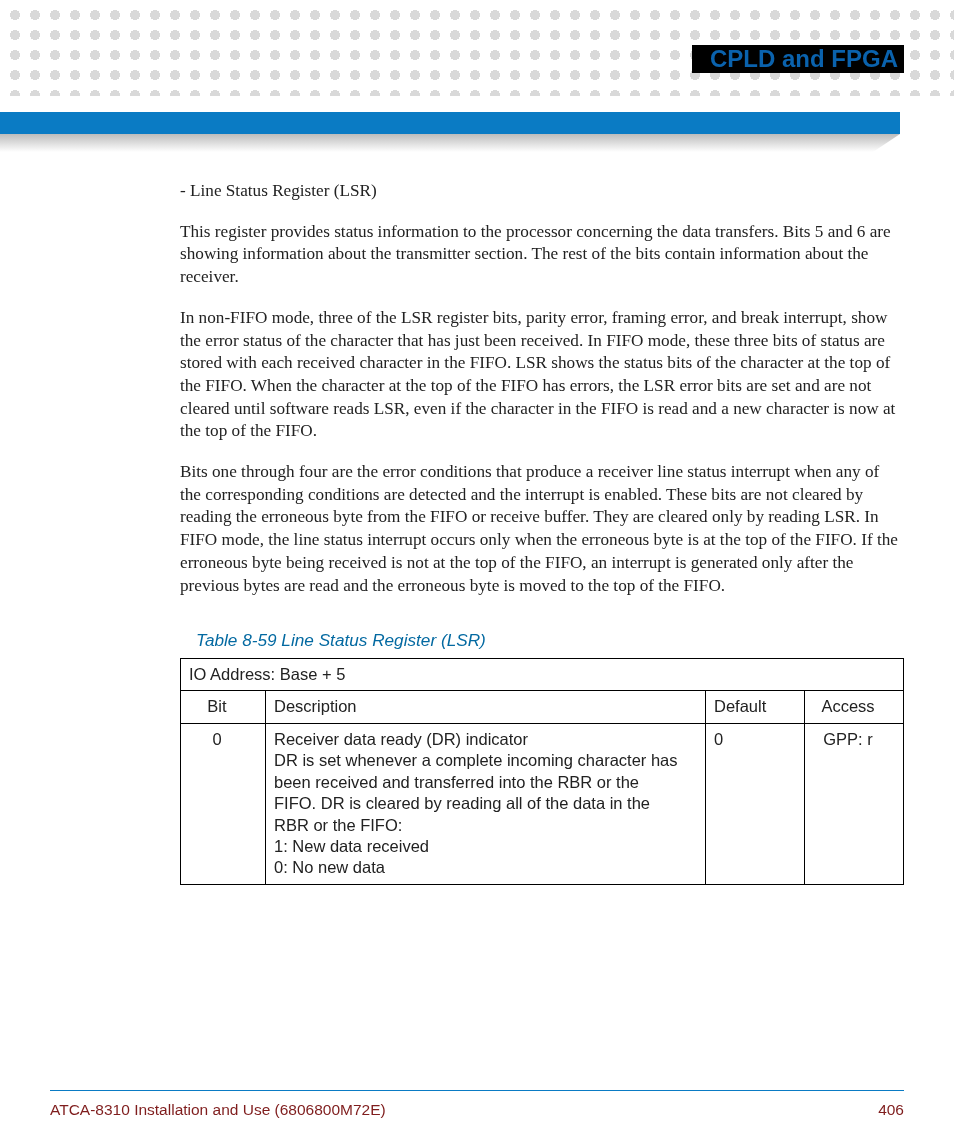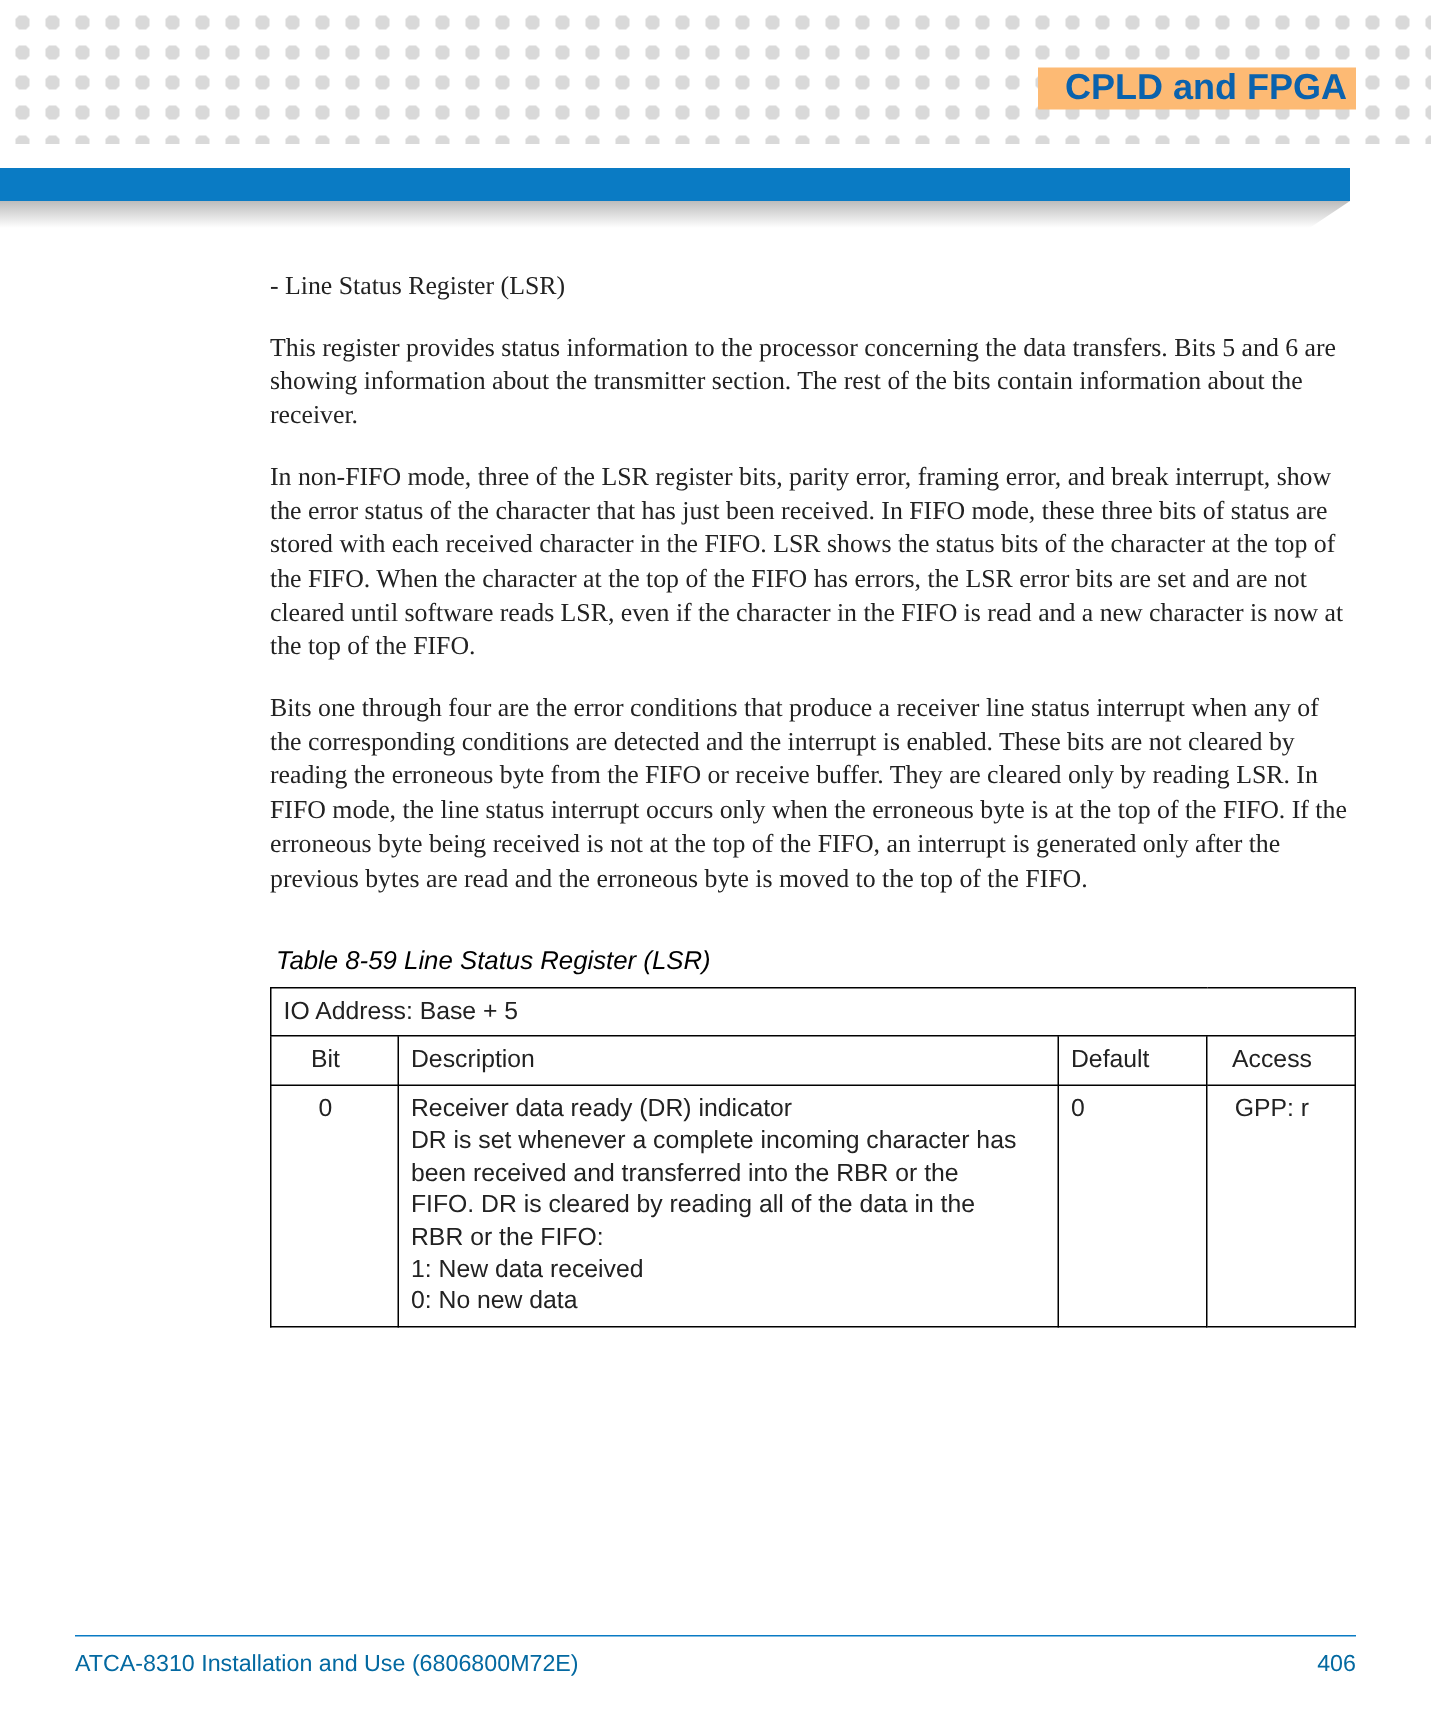--- a/index.html
+++ b/index.html
@@ -22,21 +22,21 @@
     background-position: 5px 5px;
     z-index: 0;
   }
   .header-title {
     position: absolute;
     top: 45px;
     right: 50px;
     font-size: 24px;
     font-weight: 700;
     color: #0a62ad;
-    background: #fdba74;
+    background: #000000;
     padding: 0 6px 0 18px;
     z-index: 2;
   }
   .blue-bar {
     position: absolute;
     top: 112px;
     left: 0;
     width: 900px;
     height: 22px;
     background: #0a7bc4;
@@ -58,24 +58,24 @@
     left: 180px;
     right: 50px;
     font-size: 17.2px;
     line-height: 1.32;
   }
   .content p {
     margin: 0 0 18px 0;
     font-family: Liberation Serif, serif;
   }
   .table-caption {
-    color: #000000;
+    color: #0369a1;
     font-style: italic;
     font-size: 17.2px;
-    margin: 32px 0 6px 4px;
+    margin: 32px 0 6px 16px;
   }
   table {
     border-collapse: collapse;
     width: 100%;
     font-size: 16.5px;
   }
   td {
     border: 1.5px solid #000;
     padding: 5px 20px 5px 8px;
     vertical-align: top;
@@ -99,21 +99,21 @@
     border-top: 1.5px solid #0a7bc4;
   }
   .footer {
     position: absolute;
     left: 50px;
     right: 50px;
     bottom: 26px;
     display: flex;
     justify-content: space-between;
     font-size: 15.5px;
-    color: #0369a1;
+    color: #7f1d1d;
   }
 </style>
 </head>
 <body>
 
 <div class="dot-bg"></div>
 
 <div class="header-title">CPLD and FPGA</div>
 
 <div class="blue-bar"></div>

